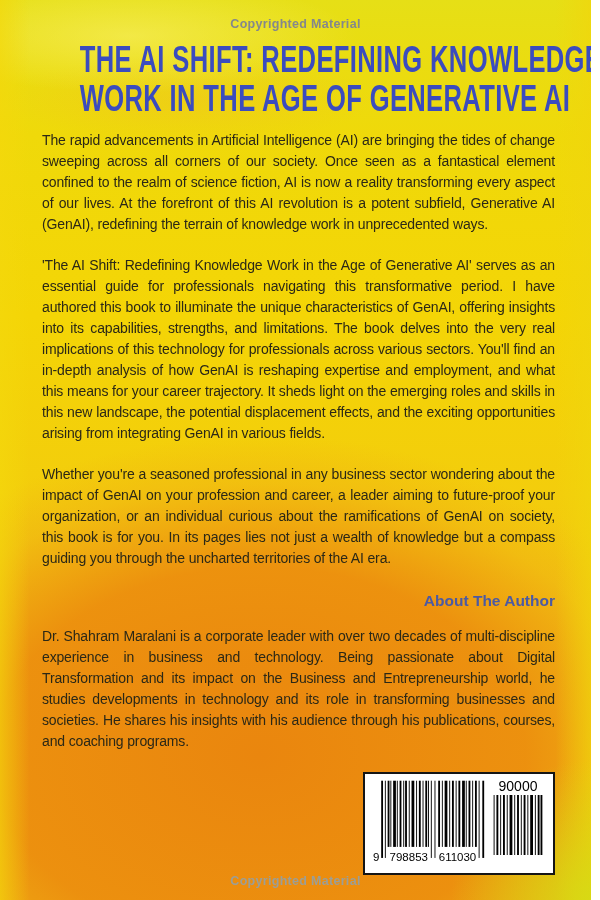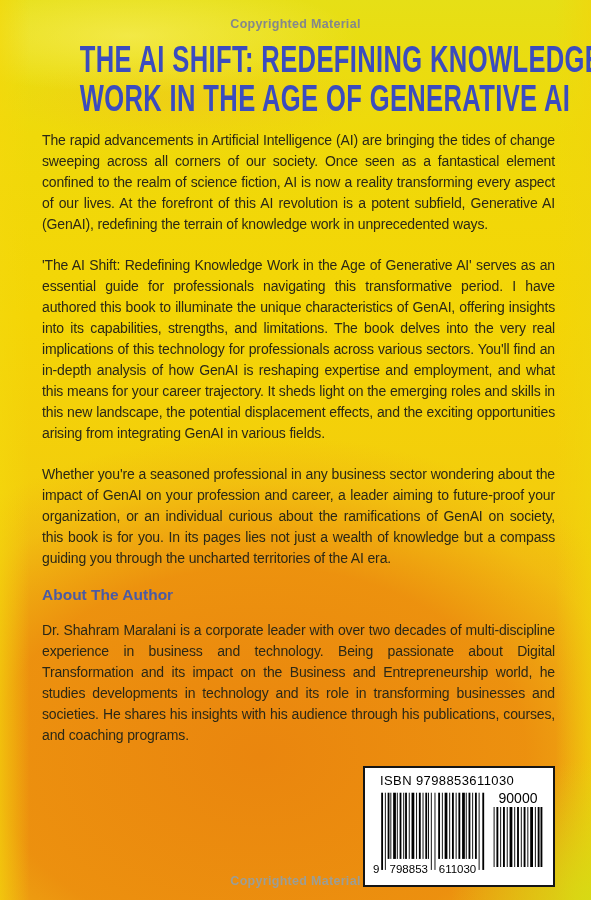--- a/index.html
+++ b/index.html
@@ -48,26 +48,26 @@
     color: #2b2817;
     font-size: 14px;
     line-height: 21px;
     letter-spacing: -0.15px;
     text-align: justify;
   }
   .content p { margin: 20px 0 0; }
   .content p.first { margin-top: 17px; }
   .content p.last { margin-top: 18px; }
   .about-heading {
-    margin: 15px 0 0;
+    margin: 21px 0 0;
     font-size: 15.5px;
     font-weight: 700;
     color: #4b5aa4;
     letter-spacing: 0;
-    text-align: left;
+    text-align: right;
   }
   .content p.after-heading { margin-top: 15px; }
 
   
   .barcode-box {
     float: right;
     display: block;
     width: 192px;
     margin: 2px 0 0 10px;
     box-sizing: border-box;
@@ -108,21 +108,20 @@
     <p class="first">The rapid advancements in Artificial Intelligence (AI) are bringing the tides of change sweeping across all corners of our society. Once seen as a fantastical element confined to the realm of science fiction, AI is now a reality transforming every aspect of our lives. At the forefront of this AI revolution is a potent subfield, Generative AI (GenAI), redefining the terrain of knowledge work in unprecedented ways.</p>
     <p>'The AI Shift: Redefining Knowledge Work in the Age of Generative AI' serves as an essential guide for professionals navigating this transformative period. I have authored this book to illuminate the unique characteristics of GenAI, offering insights into its capabilities, strengths, and limitations. The book delves into the very real implications of this technology for professionals across various sectors. You'll find an in-depth analysis of how GenAI is reshaping expertise and employment, and what this means for your career trajectory. It sheds light on the emerging roles and skills in this new landscape, the potential displacement effects, and the exciting opportunities arising from integrating GenAI in various fields.</p>
     <p>Whether you're a seasoned professional in any business sector wondering about the impact of GenAI on your profession and career, a leader aiming to future-proof your organization, or an individual curious about the ramifications of GenAI on society, this book is for you. In its pages lies not just a wealth of knowledge but a compass guiding you through the uncharted territories of the AI era.</p>
 
     <h2 class="about-heading">About The Author</h2>
 
     <p class="after-heading">Dr. Shahram Maralani is a corporate leader with over two decades of multi-discipline experience in business and technology. Being passionate about Digital Transformation and its impact on the Business and Entrepreneurship world, he studies developments in technology and its role in transforming businesses and societies. He shares his insights with his audience through his publications, courses, and coaching programs.</p>
 
     <p class="last">
       <span class="barcode-box">
-        <span class="isbn-label">ISBN 9798853611030</span>
         <span class="bc-row">
           <svg class="bc-main" viewBox="-10 0 124 92" xmlns="http://www.w3.org/2000/svg">
 
             <rect x="0" y="0" width="2" height="84"></rect>
               <rect x="4" y="0" width="1" height="84"></rect>
             <rect x="54" y="0" width="1" height="84"></rect>
               <rect x="58" y="0" width="1" height="84"></rect>
             <rect x="106" y="0" width="1" height="84"></rect>
               <rect x="110" y="0" width="2" height="84"></rect>
 

